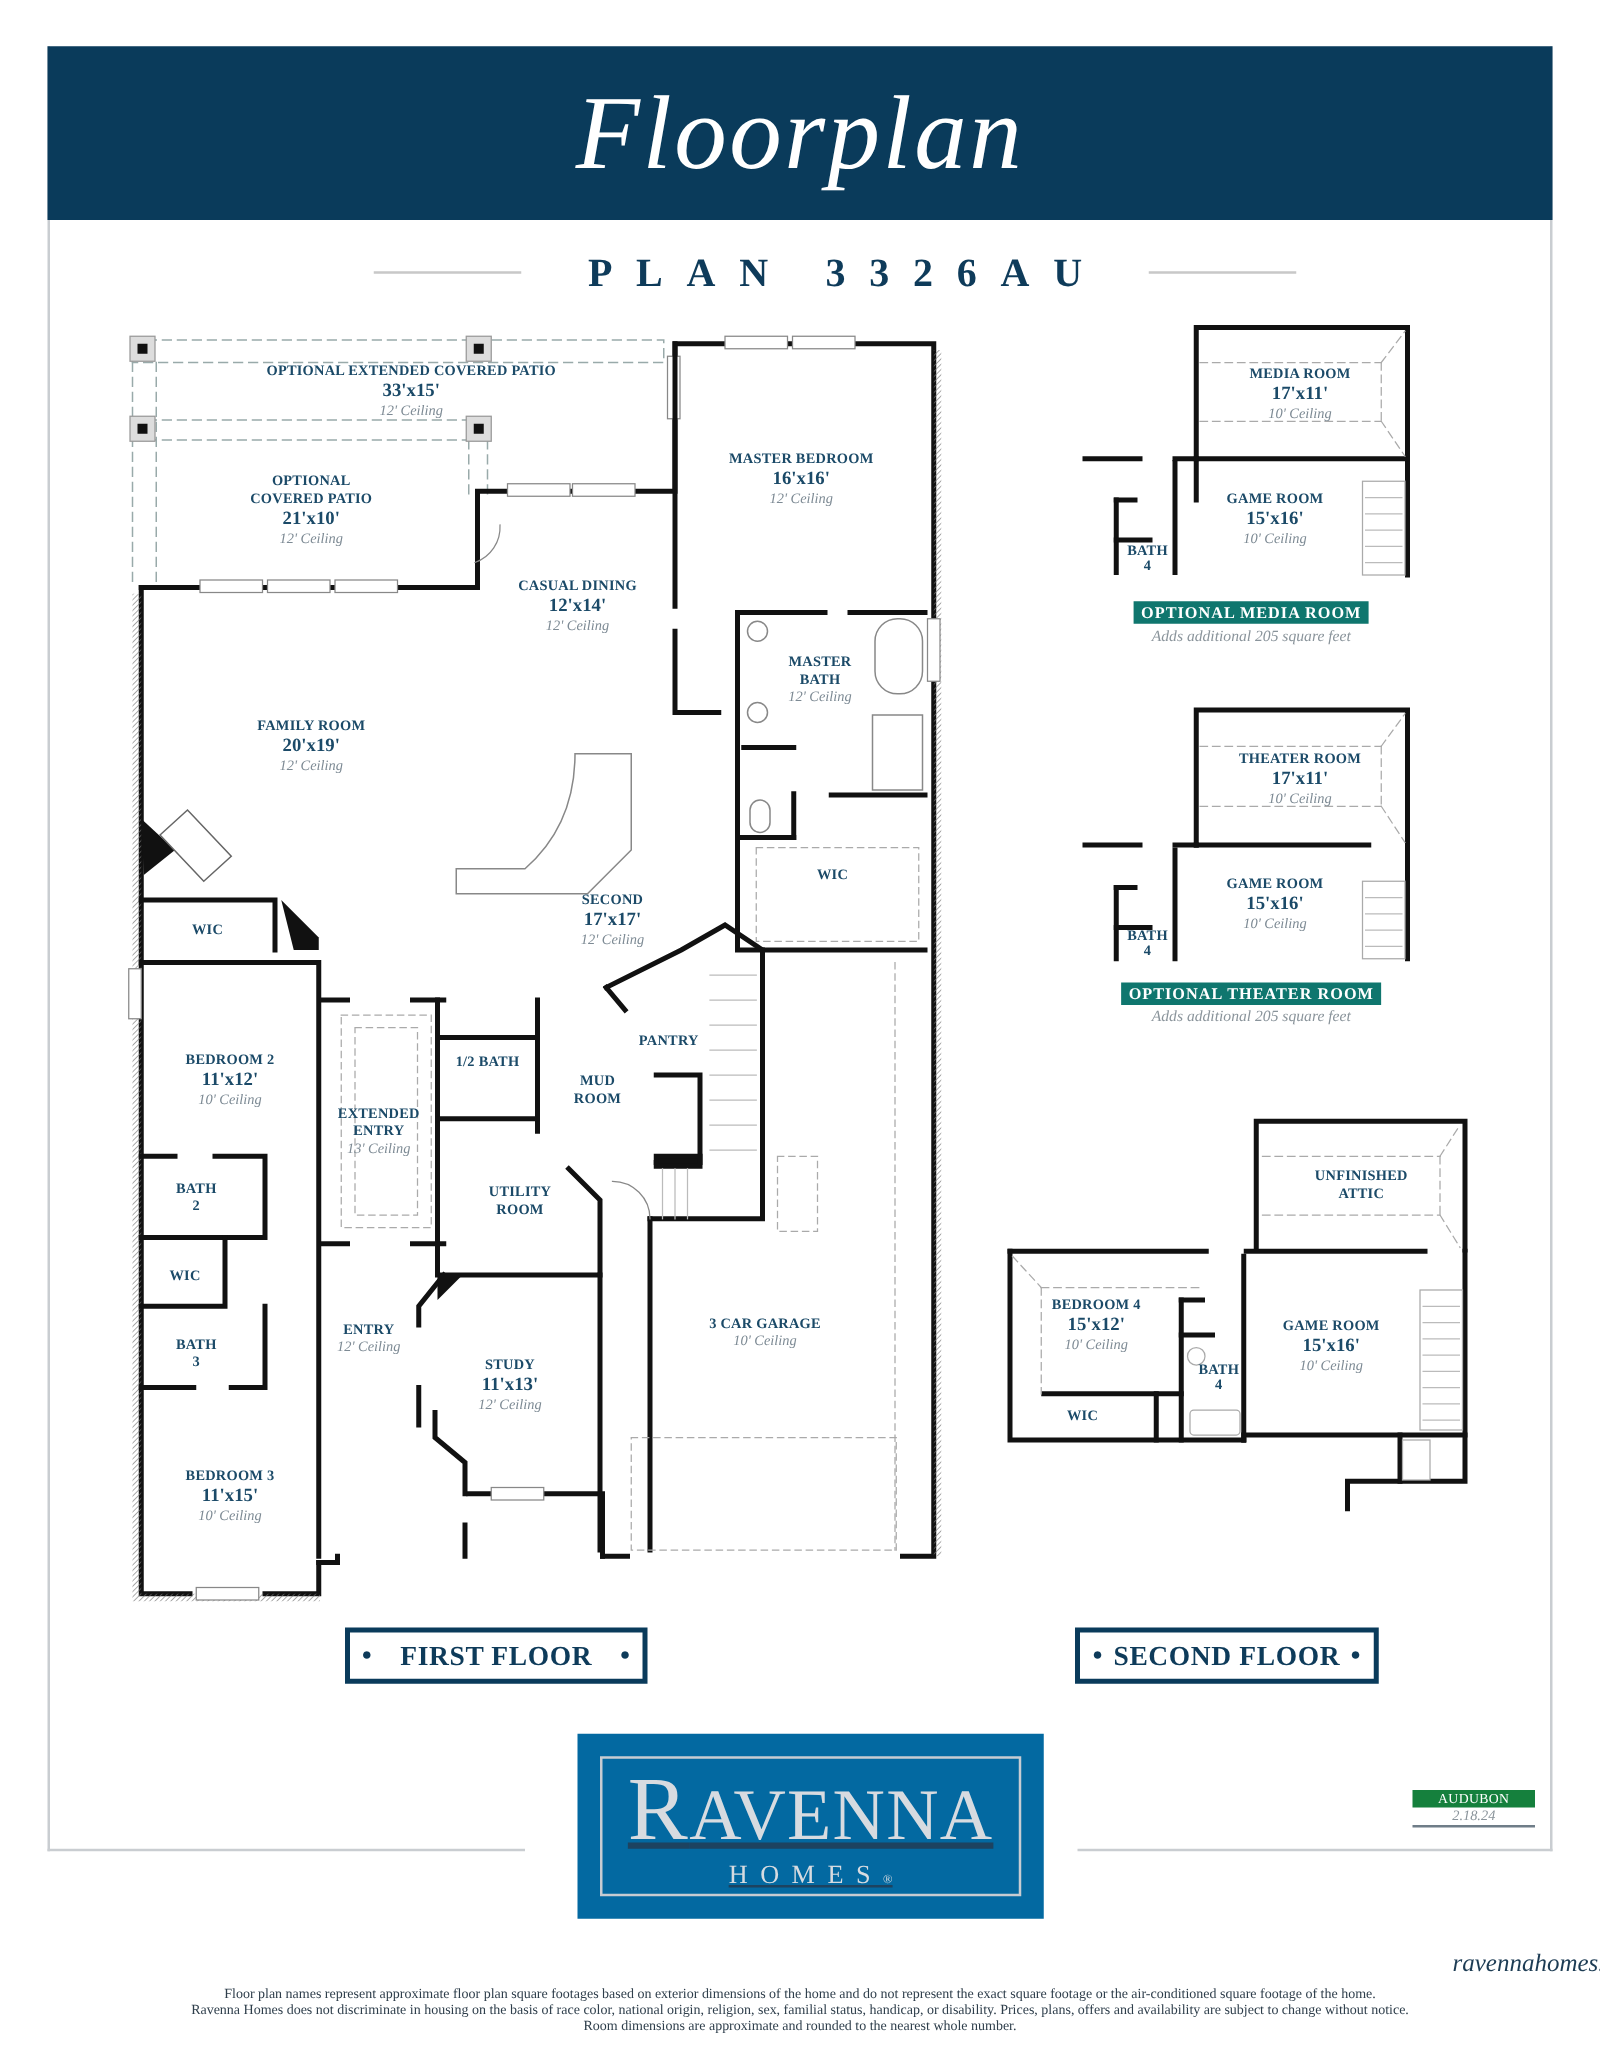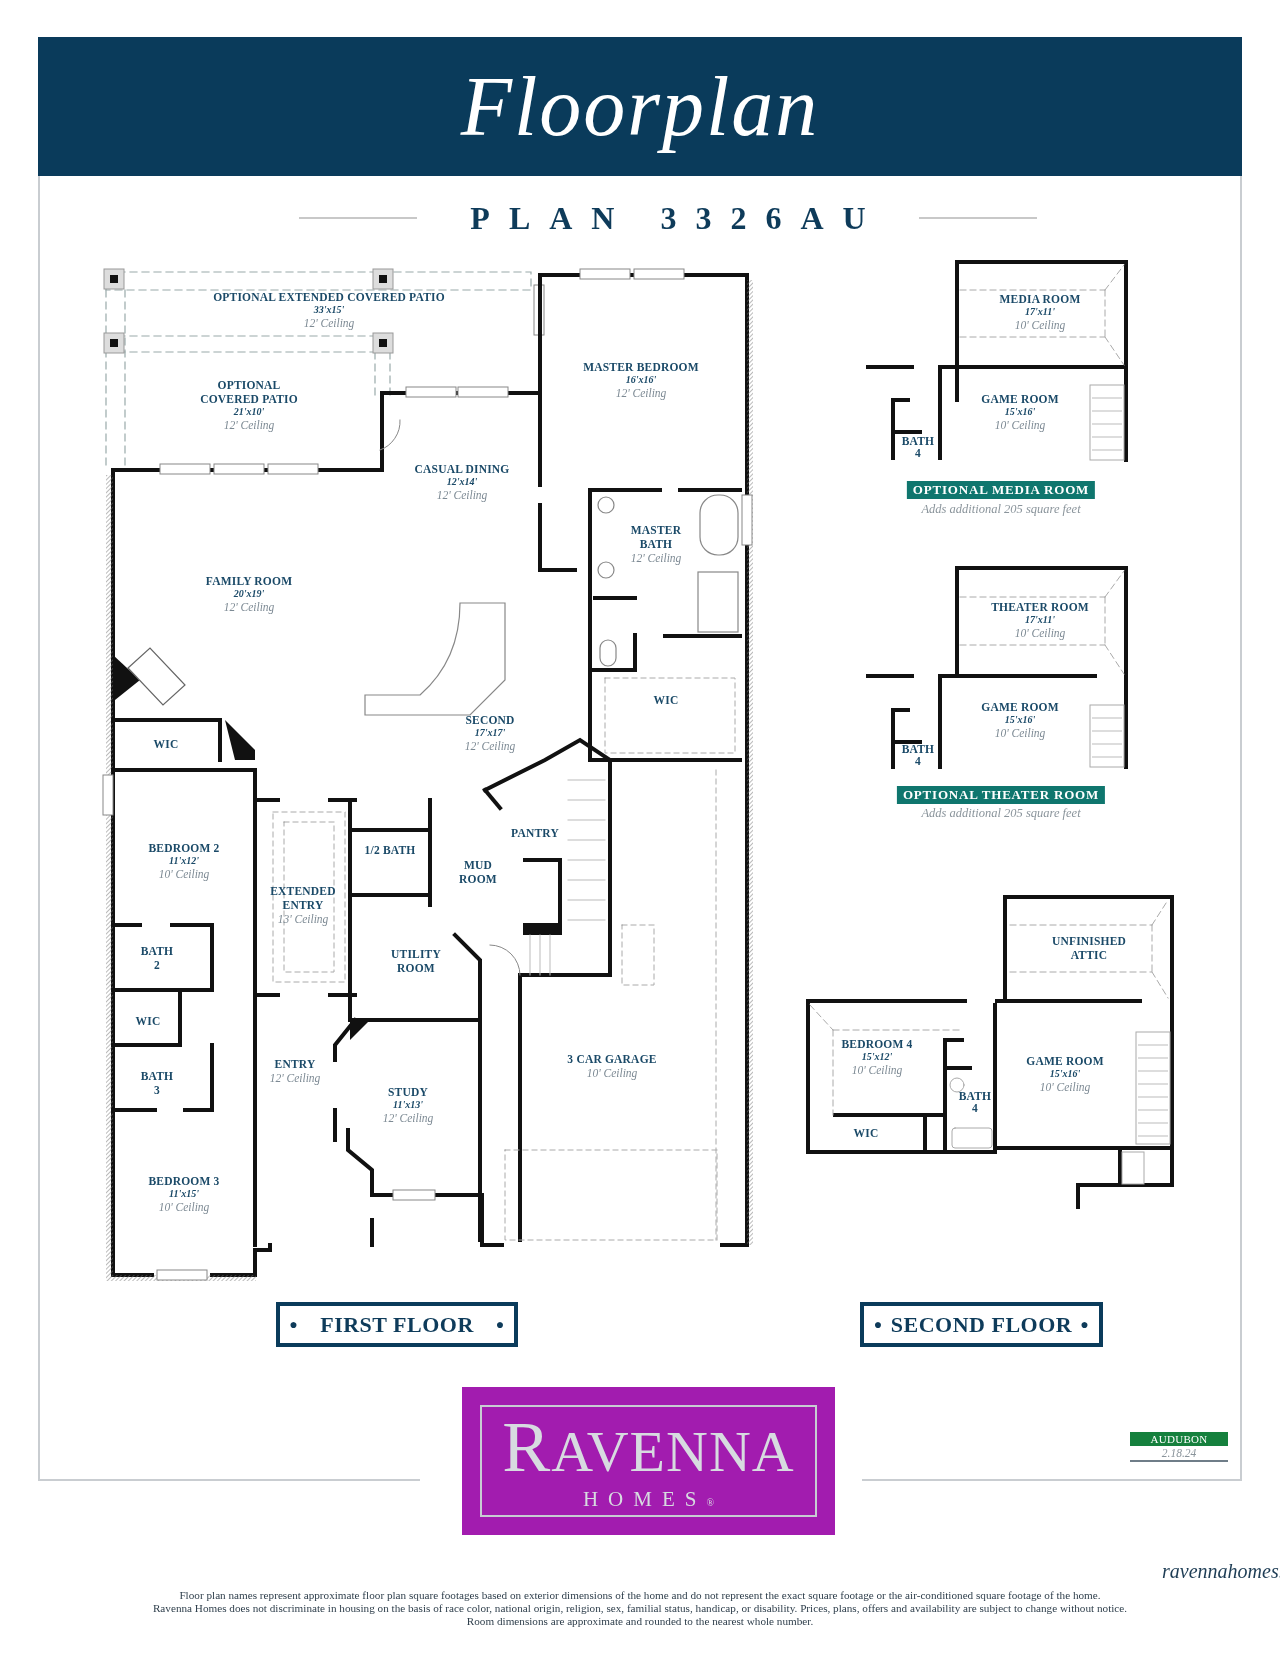--- a/index.html
+++ b/index.html
@@ -7,28 +7,28 @@
   .frame { position:absolute; left:38px; top:37px; width:1204px; height:1444px; border:2px solid #c9cdd1; border-top:none; box-sizing:border-box; background:#fff; }
   .frame-gap { position:absolute; background:#fff; top:1476px; height:10px; }
   .title-band { position:absolute; left:38px; top:37px; width:1204px; height:139px; background:#0a3b5b; display:flex; align-items:center; justify-content:center; }
   .title-band h1 { margin:0; color:#fff; font-style:italic; font-weight:400; font-size:84px; letter-spacing:2px; font-family:"Liberation Serif", serif; }
   .plan-row { position:absolute; left:0; top:195px; width:1280px; height:46px; display:flex; align-items:center; justify-content:center; gap:34px;padding-left:28px; }
   .plan-row .rule { width:118px; height:2px; background:#c8c8c8; }
   .plan-row .plan { font-size:32px; font-weight:700; letter-spacing:19px; color:#0e3b5a; font-family:"Liberation Serif", serif; padding-left:19px; }
   svg.plan-svg { position:absolute; left:0; top:0; width:1280px; height:1656px; }
   .lbl { position:absolute; text-align:center; line-height:1.22; white-space:nowrap; transform:translateX(-50%); }
   .lbl .n { font-size:11.5px; font-weight:700; color:#1b4a68; letter-spacing:0.2px; display:block; }
-  .lbl .d { font-size:10px; font-weight:700; font-style:italic; color:#1b4a68; display:block; }
+  .lbl .d { font-size:15px; font-weight:700; color:#1b4a68; display:block; }
   .lbl .c { font-size:11.5px; font-style:italic; color:#7d8a94; display:block; }
   .opt-tag { position:absolute; background:#0f766e; color:#fff; font-weight:700; font-size:13px; letter-spacing:0.8px; padding:1px 6px; transform:translateX(-50%); white-space:nowrap; }
   .opt-note { position:absolute; font-style:italic; color:#8a949b; font-size:12.5px; transform:translateX(-50%); white-space:nowrap; }
   .floor-btn { position:absolute; height:45px; background:#0a3b5b; padding:4px; box-sizing:border-box; }
   .floor-btn .inner { background:#fff; width:100%; height:100%; display:flex; align-items:center; justify-content:center; gap:22px; color:#0e3b5a; font-weight:700; font-size:22px; letter-spacing:0.5px; }
   .floor-btn .dot { font-size:14px; }
-  .logo { position:absolute; left:462px; top:1387px; width:373px; height:148px; background:#a21caf; box-sizing:border-box; padding:18px; }
+  .logo { position:absolute; left:462px; top:1387px; width:373px; height:148px; background:#0369a1; box-sizing:border-box; padding:18px;text-decoration:underline; }
   .logo .in { border:2px solid #c7ccd2; width:100%; height:100%; box-sizing:border-box; display:flex; flex-direction:column; align-items:center; justify-content:center; }
   .logo .rav { color:#d7dbe0; font-size:58px; letter-spacing:1px; font-family:"Liberation Serif", serif; line-height:1; }
   .logo .rav .big { font-size:72px; }
   .logo .homes { color:#d7dbe0; font-size:21px; letter-spacing:10px; margin-top:4px; font-family:"Liberation Serif", serif; }
   .audubon { position:absolute; left:1130px; top:1432px; width:98px; text-align:center; }
   .audubon .t { background:#15803d; color:#fff; font-size:11px; font-weight:400; letter-spacing:0.3px; padding:1px 0; }
   .audubon .d { color:#8a949b; font-style:italic; font-size:11.5px; border-bottom:2px solid #6f7d88; padding:1px 0 1px; }
   .url { position:absolute; left:0; width:1280px; top:1560px; text-align:right; font-style:italic; font-size:20px; color:#1d3c54;padding-left:37px; }
   .disclaimer { position:absolute; left:0; width:1280px; top:1589px; text-align:center; font-size:11.2px; line-height:13.2px; color:#2e3e4b; }
 </style>

